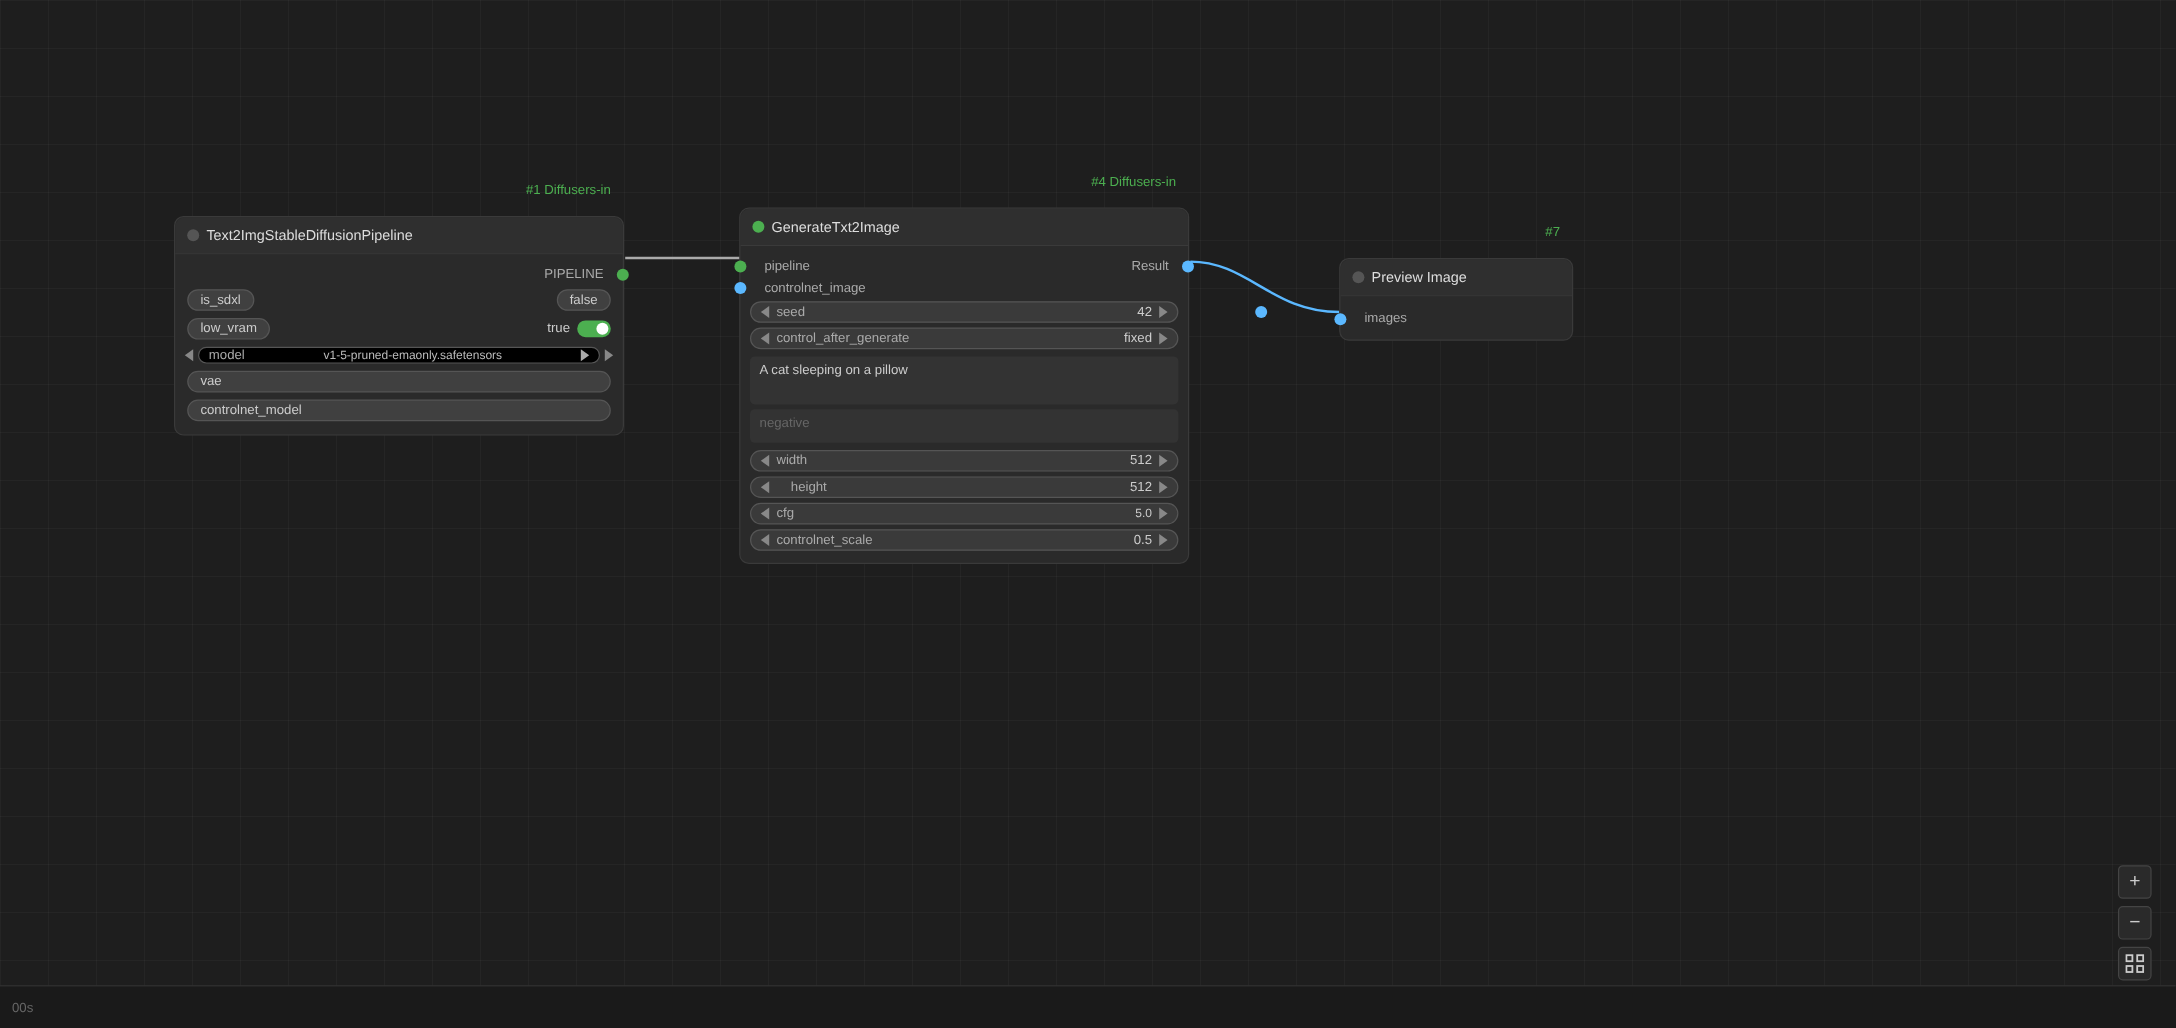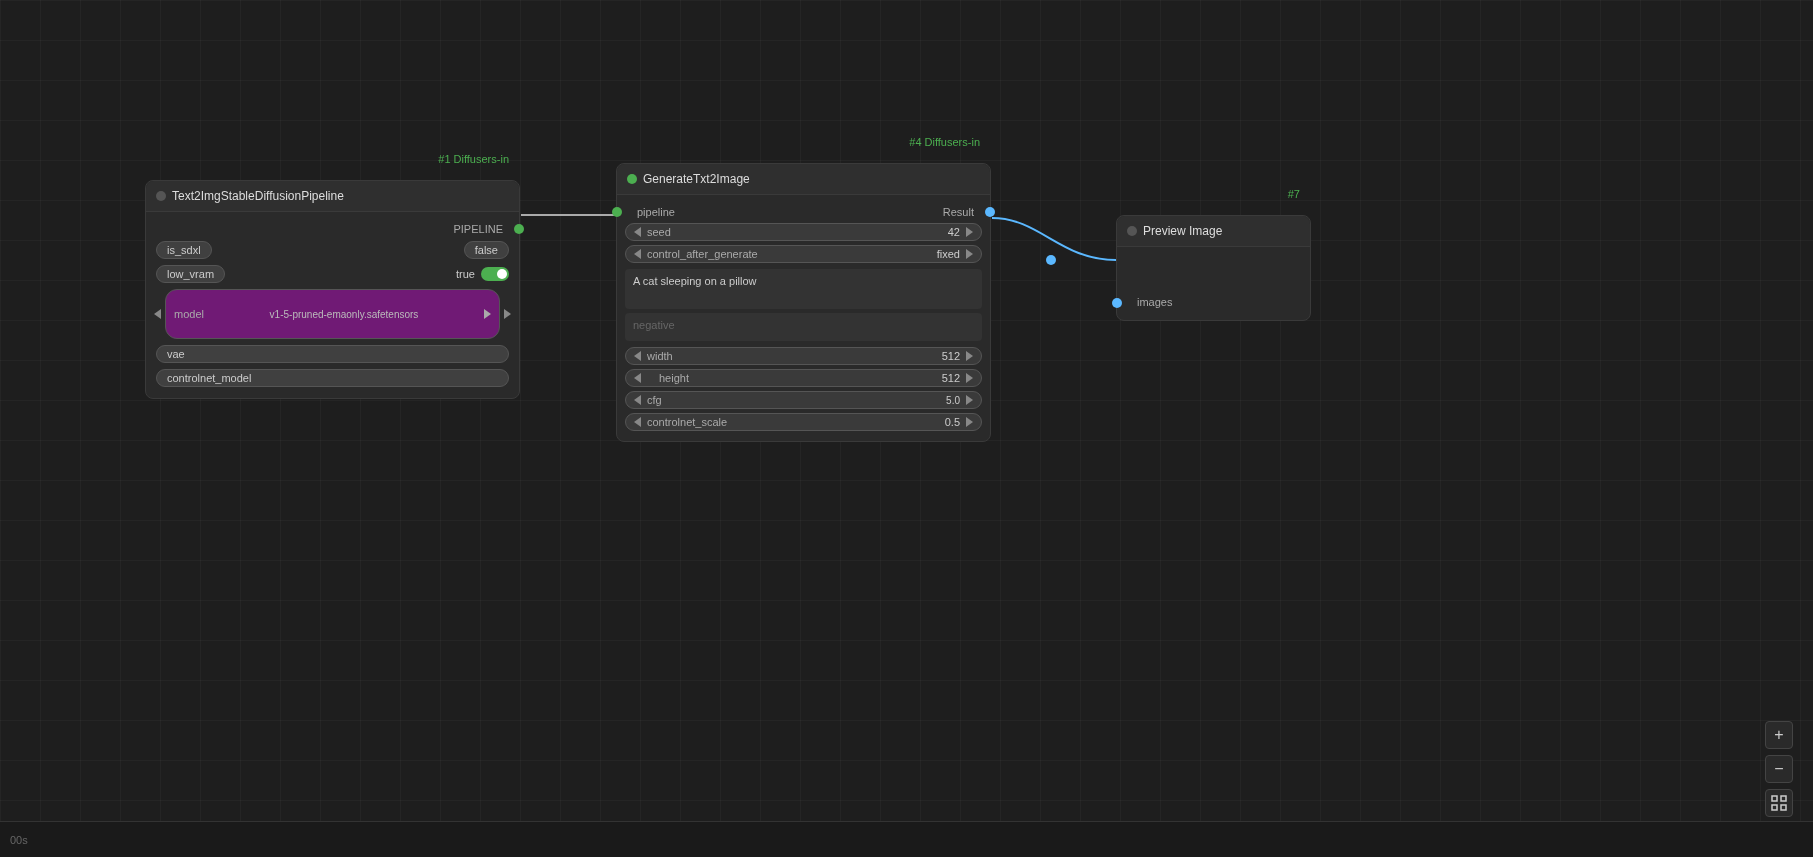--- a/index.html
+++ b/index.html
@@ -126,24 +126,24 @@
     .arrow-right {
       width: 0; height: 0;
       border-top: 5px solid transparent;
       border-bottom: 5px solid transparent;
       border-left: 7px solid #888;
       cursor: pointer;
     }
 
     .model-tag {
       flex: 1;
-      background: #701a75;
+      background: #000000;
       border: 1px solid #555;
       border-radius: 12px;
-      padding: 18px 8px;
+      padding: 0 8px;
       font-size: 11px;
       color: #ccc;
       display: flex;
       align-items: center;
       justify-content: space-between;
     }
 
     .arrow-badge {
       width: 0; height: 0;
       border-top: 5px solid transparent;
@@ -333,37 +333,41 @@
       </div>
 
       <div class="row">
         <span class="tag" style="width:100%;">
           <span>controlnet_model</span>
         </span>
       </div>
     </div>
   </div>
 
-  <div class="node" style="left:616px; top:163px; width:375px;">
+  <div class="node" style="left:616px; top:173px; width:375px;">
     <div class="node-label-above">#4 Diffusers-in</div>
     <div class="node-header">
       <div class="node-status-dot" style="background:#4CAF50;"></div>
       <span class="node-title">GenerateTxt2Image</span>
     </div>
     <div class="node-body">
 
       <div style="position:relative; display:flex; align-items:center; padding:3px 10px;">
 
         <div class="port-in" style="background:#4CAF50; left:-5px;"></div>
         <span class="port-label-left" style="margin-left:10px;">pipeline</span>
         <span style="flex:1;"></span>
         <span class="port-label-right">Result</span>
         <div class="port-out" style="background:#5bb8ff; right:-5px; top:50%; transform:translateY(-50%);"></div>
       </div>
 
+      <div style="position:relative; display:flex; align-items:center; padding:3px 10px;">
+        <div class="port-in port-in-blue" style="left:-5px;"></div>
+        <span class="port-label-left" style="margin-left:10px;">controlnet_image</span>
+      </div>
 
       <div class="spinner-row">
         <div class="spinner-bar">
           <div class="arrow-left"></div>
           <span style="flex:1; color:#aaa; font-size:11px; padding:0 6px;">seed</span>
           <span style="color:#ccc; font-size:11px; padding:0 6px;">42</span>
           <div class="arrow-right"></div>
         </div>
       </div>
 
@@ -425,21 +429,21 @@
   </div>
 
   <div class="node" style="left:1116px; top:215px; width:195px;">
     <div style="position:absolute; top:-28px; right:10px; color:#4CAF50; font-size:11px;">#7</div>
     <div class="node-header">
       <div class="node-status-dot" style="background:#555;"></div>
       <span class="node-title">Preview Image</span>
     </div>
     <div class="node-body">
 
-      <div style="position:relative; display:flex; align-items:flex-end; padding:4px 10px;margin-top:37px;">
+      <div style="position:relative; display:flex; align-items:flex-end; padding:4px 10px;">
         <div class="port-in port-in-blue" style="left:-5px;"></div>
         <span style="margin-left:10px; color:#aaa; font-size:11px;">images</span>
       </div>
     </div>
   </div>
 
   <div style="position:absolute; left:1046px; top:255px; width:10px; height:10px; border-radius:50%; background:#5bb8ff;"></div>
 
 </div>
 

